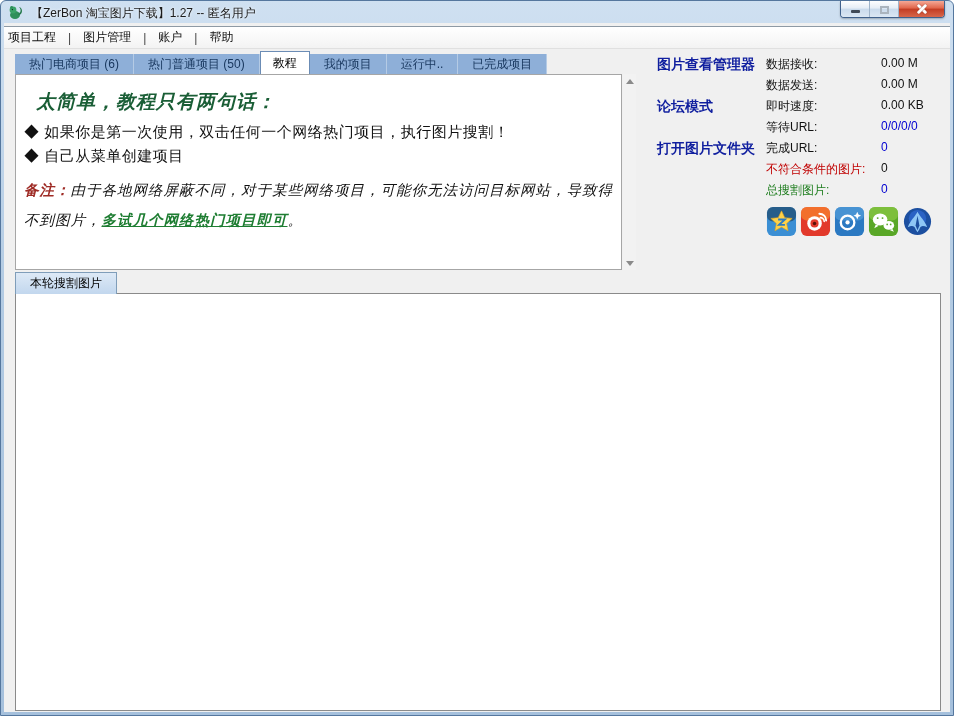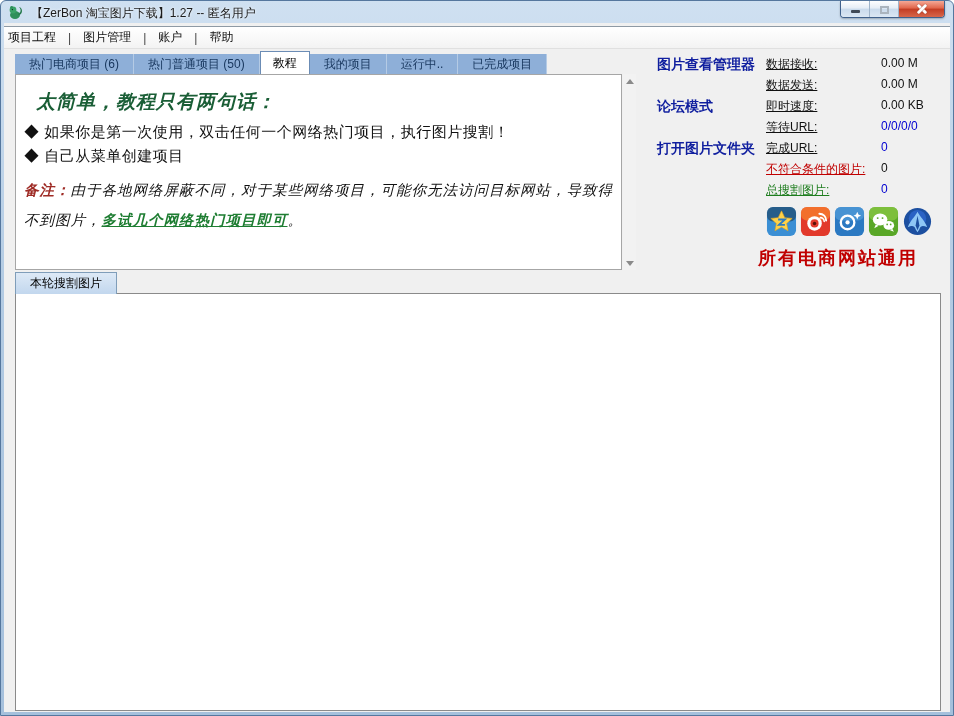--- a/index.html
+++ b/index.html
@@ -75,21 +75,21 @@
   .tut-scrollbar{position:absolute;left:622px;top:73px;width:13px;height:196px;background:#f2f2f2;z-index:2;}
   .sb-arrow{position:absolute;left:0;width:13px;height:14px;display:flex;align-items:center;justify-content:center;}
   .sb-up{top:0;}
   .sb-down{bottom:0;}
   .tri-up{width:0;height:0;border-left:4px solid transparent;border-right:4px solid transparent;border-bottom:5px solid #8a8a8a;}
   .tri-down{width:0;height:0;border-left:4px solid transparent;border-right:4px solid transparent;border-top:5px solid #8a8a8a;}
 
   
   .panel-link{position:absolute;left:656px;font-size:14px;font-weight:bold;color:var(--link-navy);
     white-space:nowrap;cursor:pointer;}
-  .stat-label{position:absolute;left:765px;font-size:12px;color:#111;white-space:nowrap;text-decoration:underline;}
+  .stat-label{position:absolute;left:765px;font-size:12px;color:#111;white-space:nowrap;}
   .stat-value{position:absolute;left:880px;font-size:12px;color:#111;white-space:nowrap;}
   .c-blue{color:var(--value-blue);}
   .c-red{color:var(--stat-red);}
   .c-green{color:var(--stat-green);}
 
   .social-row{position:absolute;left:765px;top:205px;display:flex;gap:3px;}
   .social-icon{width:31px;height:31px;display:block;cursor:pointer;}
 
   .slogan{position:absolute;left:757px;top:245px;font-size:18px;font-weight:bold;
     color:var(--accent-red);letter-spacing:2px;white-space:nowrap;}
@@ -221,17 +221,16 @@
       <circle cx="23.4" cy="19" r="0.9" fill="#59a727"></circle>
     </svg>
     <svg class="social-icon" viewBox="0 0 32 32">
       <circle cx="16" cy="16" r="14" fill="#1c4fa0"></circle>
       <circle cx="16" cy="13" r="9" fill="#2a62c4"></circle>
       <path d="M16 6 C13 12 9 14 6 22 C10 20 13 20 14 24 L16 27 L18 24 C19 20 22 20 26 22 C23 14 19 12 16 6 Z" fill="#8ec6f5"></path>
       <path d="M16 10 L14 20 L16 25 L18 20 Z" fill="#1c4fa0"></path>
     </svg>
   </div>
 
-  <div class="slogan">所有电商网站通用</div>
 
   <div class="results-tab">本轮搜割图片</div>
   <div class="results-panel"></div>
 </div>
 
 </body></html>

